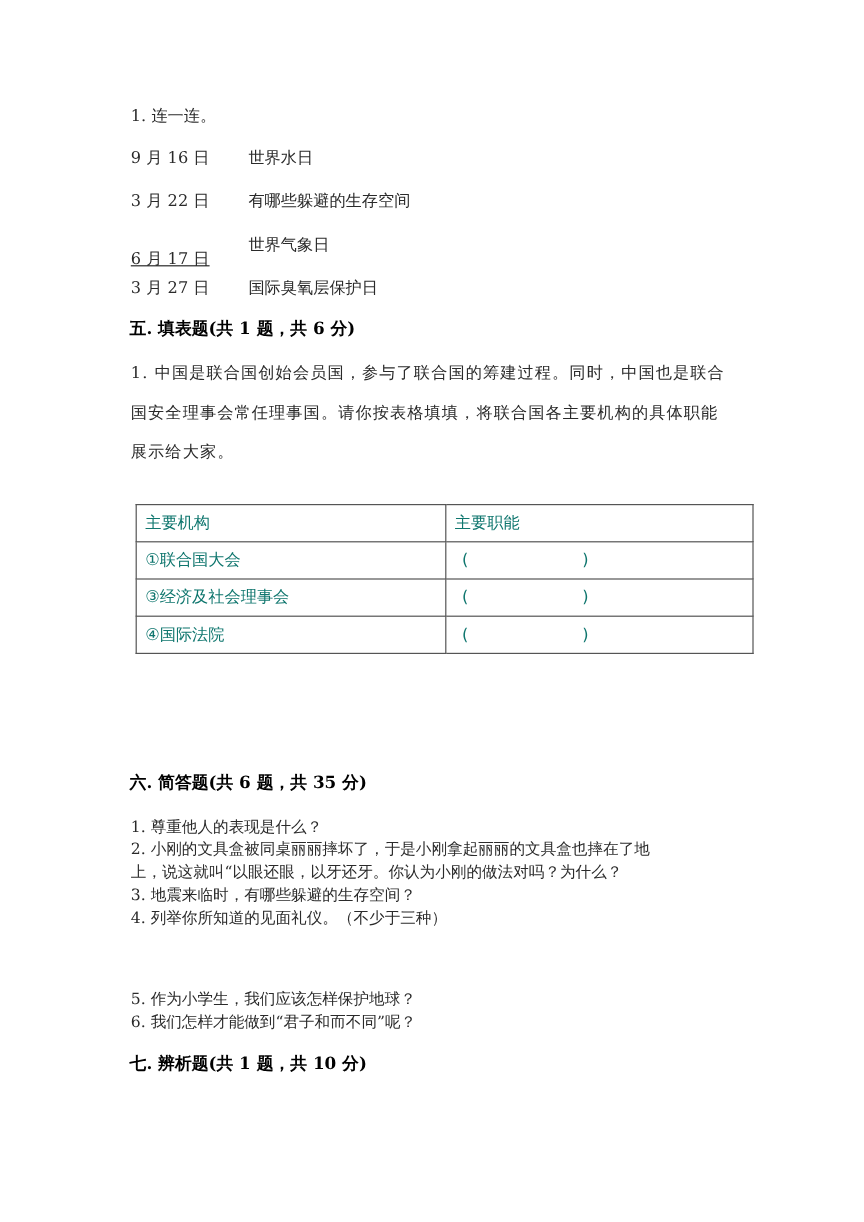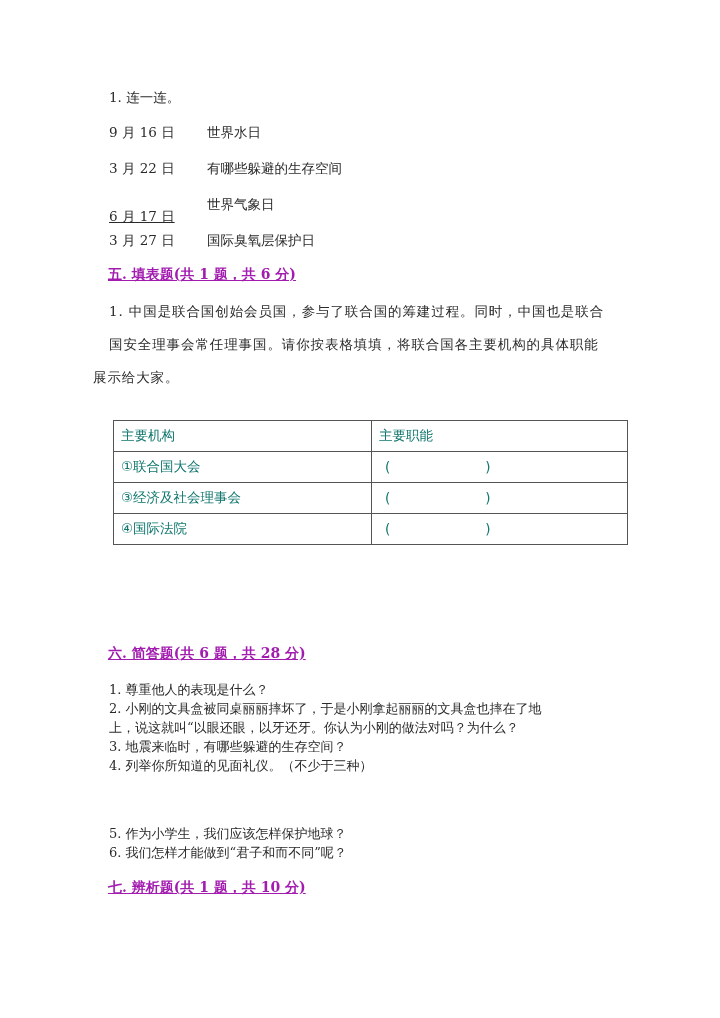--- a/index.html
+++ b/index.html
@@ -10,21 +10,21 @@
     body {
       width: 720px;
       height: 1018px;
       position: relative;
       overflow: hidden;
       font-family: "DejaVu Serif", "Liberation Serif", serif;
       color: #2a2a2a;
     }
     .abs { position: absolute; white-space: nowrap; }
     .txt { font-size: 13.5px; line-height: 18px; }
-    .heading { font-size: 14px; font-weight: bold; line-height: 18px; color: #a21caf; text-decoration: underline; }
+    .heading { font-size: 14px; font-weight: bold; line-height: 18px; color: #000000; }
     .match-date { left: 109px; }
     .match-event { left: 207px; }
     table.un {
       position: absolute;
       left: 113px;
       top: 420px;
       width: 515px;
       border-collapse: collapse;
       font-family: "DejaVu Sans", "Liberation Sans", sans-serif;
       font-size: 13.5px;
@@ -55,21 +55,21 @@
 <div class="abs txt match-date" style="top:207px;text-decoration:underline;">6 月 17 日</div>
 <div class="abs txt match-event" style="top:195px;">世界气象日</div>
 
 <div class="abs txt match-date" style="top:231px;">3 月 27 日</div>
 <div class="abs txt match-event" style="top:231px;">国际臭氧层保护日</div>
 
 <div class="abs heading" style="left:108px; top:265px;">五. 填表题(共 1 题，共 6 分)</div>
 
 <div class="abs txt" style="left:109px; top:302px; letter-spacing:0.9px;">1. 中国是联合国创始会员国，参与了联合国的筹建过程。同时，中国也是联合</div>
 <div class="abs txt" style="left:109px; top:335px; letter-spacing:0.9px;">国安全理事会常任理事国。请你按表格填填，将联合国各主要机构的具体职能</div>
-<div class="abs txt" style="left:93px; top:368px; letter-spacing:0.9px;">展示给大家。</div>
+<div class="abs txt" style="left:109px; top:368px; letter-spacing:0.9px;">展示给大家。</div>
 
 <table class="un">
   <tbody>
       <tr>
     <td class="c1">主要机构</td>
     <td>主要职能</td>
   </tr>
   <tr>
     <td class="c1">①联合国大会</td>
     <td><span class="lbr">(</span><span class="blank"></span><span>)</span></td>
@@ -78,21 +78,21 @@
     <td class="c1">③经济及社会理事会</td>
     <td><span class="lbr">(</span><span class="blank"></span><span>)</span></td>
   </tr>
   <tr>
     <td class="c1">④国际法院</td>
     <td><span class="lbr">(</span><span class="blank"></span><span>)</span></td>
   </tr>
 </tbody>
   </table>
 
-<div class="abs heading" style="left:108px; top:644px;">六. 简答题(共 6 题，共 28 分)</div>
+<div class="abs heading" style="left:108px; top:644px;">六. 简答题(共 6 题，共 35 分)</div>
 
 <div class="abs short-item" style="top:680px;">1. 尊重他人的表现是什么？</div>
 <div class="abs short-item" style="top:699px;">2. 小刚的文具盒被同桌丽丽摔坏了，于是小刚拿起丽丽的文具盒也摔在了地</div>
 <div class="abs short-item" style="top:718px;">上，说这就叫“以眼还眼，以牙还牙。你认为小刚的做法对吗？为什么？</div>
 <div class="abs short-item" style="top:737px;">3. 地震来临时，有哪些躲避的生存空间？</div>
 <div class="abs short-item" style="top:756px;">4. 列举你所知道的见面礼仪。（不少于三种）</div>
 
 <div class="abs short-item" style="top:824px;">5. 作为小学生，我们应该怎样保护地球？</div>
 <div class="abs short-item" style="top:843px;">6. 我们怎样才能做到“君子和而不同”呢？</div>
 

